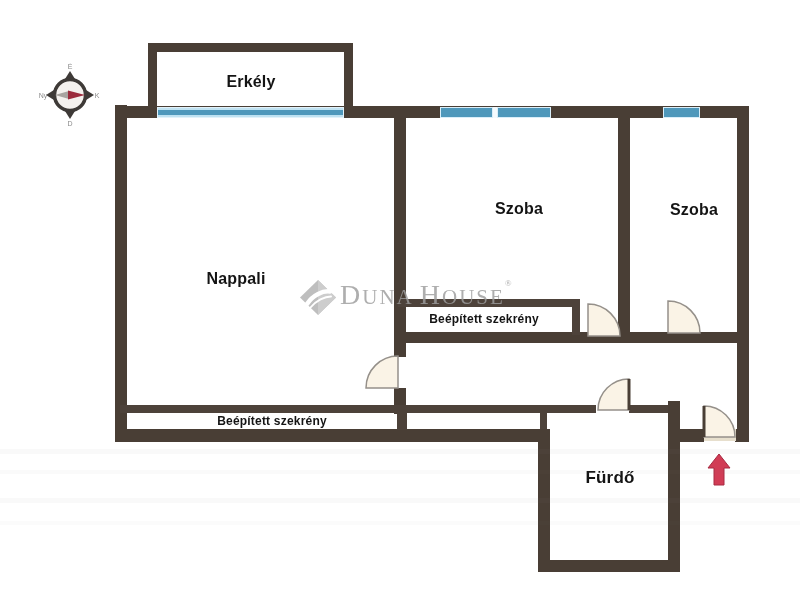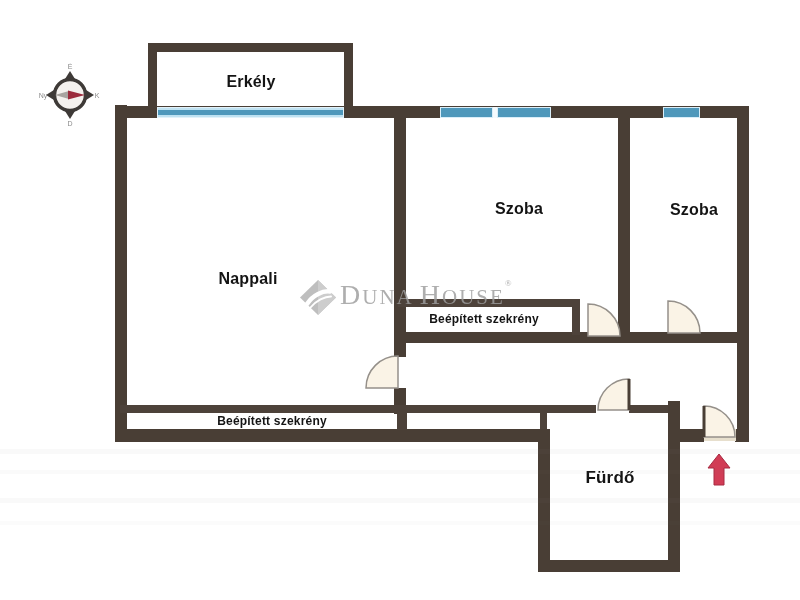--- a/index.html
+++ b/index.html
@@ -95,21 +95,21 @@
     <circle cx="32" cy="32" r="15.5" fill="#f4f1ee" stroke="#3e3a37" stroke-width="3.5"></circle>
     <polygon points="17,32 31,28 31,36" fill="#a8a4a0"></polygon>
     <polygon points="47,32 30,27.5 30,36.5" fill="#9c2c3d"></polygon>
     <text x="32" y="6" font-size="7" fill="#8a8a8a" text-anchor="middle" font-family="Liberation Sans, sans-serif">É</text>
     <text x="59" y="35" font-size="7" fill="#8a8a8a" text-anchor="middle" font-family="Liberation Sans, sans-serif">K</text>
     <text x="32" y="63" font-size="7" fill="#8a8a8a" text-anchor="middle" font-family="Liberation Sans, sans-serif">D</text>
     <text x="5" y="35" font-size="7" fill="#8a8a8a" text-anchor="middle" font-family="Liberation Sans, sans-serif">Ny</text>
   </svg>
 
   <div class="room-label fs16" style="left:251px;top:82px;">Erkély</div>
-  <div class="room-label fs16" style="left:248px;top:279px;">Nappali</div>
+  <div class="room-label fs16" style="left:236px;top:279px;">Nappali</div>
   <div class="room-label fs16" style="left:519px;top:209px;">Szoba</div>
   <div class="room-label fs16" style="left:694px;top:210px;">Szoba</div>
   <div class="room-label fs14" style="left:484px;top:319px;">Beépített szekrény</div>
   <div class="room-label fs14" style="left:272px;top:421px;">Beépített szekrény</div>
   <div class="room-label fs15" style="left:610px;top:478px;">Fürdő</div>
 
   <div id="watermark">
     <svg style="position:absolute;left:3px;top:3px;" width="38" height="37" viewBox="0 0 38 37">
       <polygon points="19,1 37,18.5 19,36 1,18.5" fill="#b0b0b0"></polygon>
       <polygon points="19,1 37,18.5 19,36" fill="#c3c3c3"></polygon>

